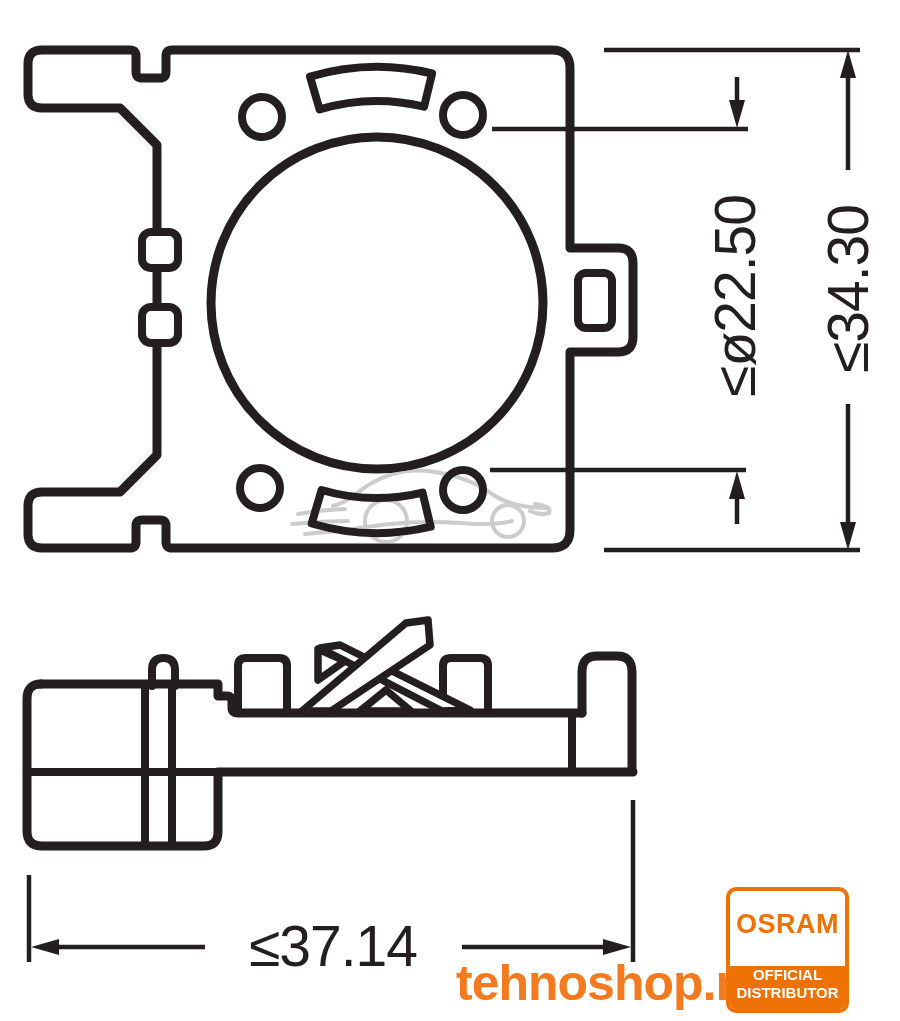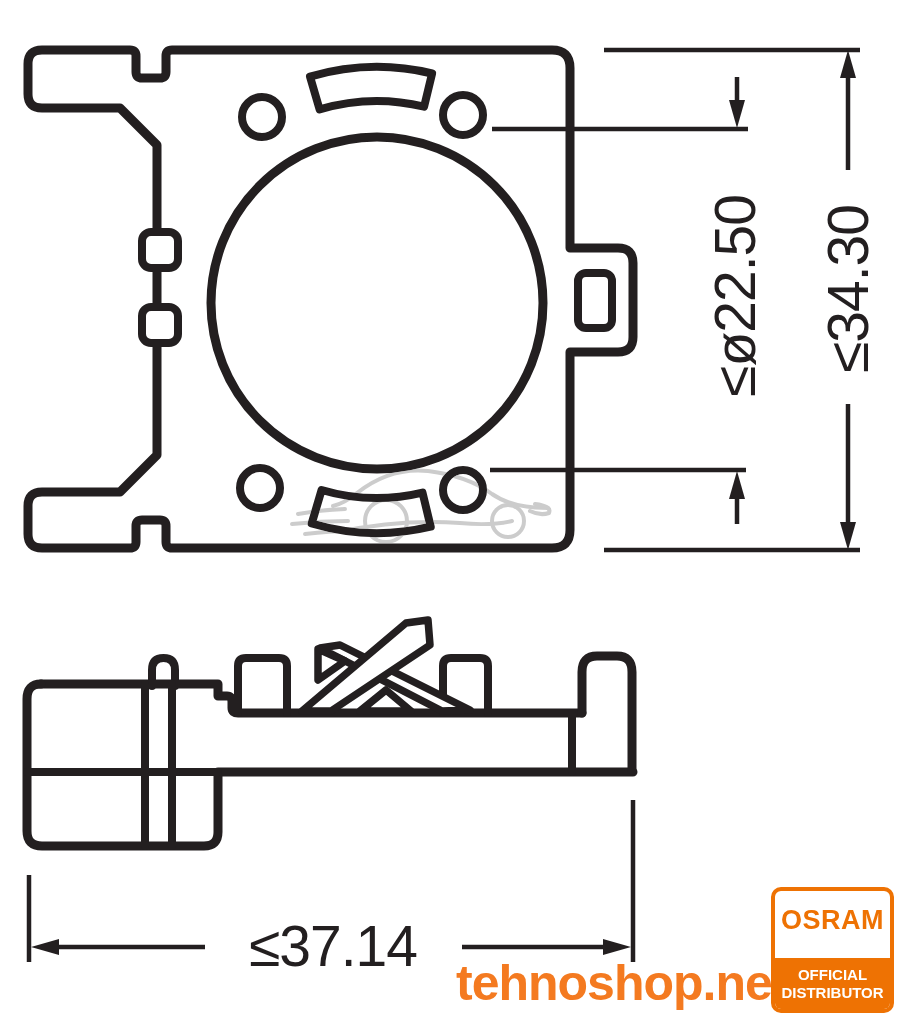--- a/index.html
+++ b/index.html
@@ -7,32 +7,32 @@
   .canvas{position:relative;width:900px;height:1021px;background:#fff;overflow:hidden;}
   svg{position:absolute;left:0;top:0;}
   .dim-text{font-family:"Liberation Sans", sans-serif;font-size:57px;fill:#231f20;letter-spacing:-1px;}
   .watermark-link{
     position:absolute;left:456px;top:958px;width:310px;
     font-size:50px;font-weight:bold;letter-spacing:-1px;
     color:#f47a20;text-decoration:none;line-height:1;
     font-family:"Liberation Sans", sans-serif;
   }
   .osram-badge{
-    position:absolute;left:771px;top:887px;width:123px;height:126px;
+    position:absolute;left:726px;top:887px;width:123px;height:126px;
     background:#fff;border:4px solid #ee7203;border-radius:10px;
     box-sizing:border-box;display:flex;flex-direction:column;overflow:hidden;
   }
   .osram-badge .brand{
     flex:1;display:flex;align-items:center;justify-content:center;
     color:#ee7203;font-weight:bold;font-size:27px;letter-spacing:0.5px;
   }
   .osram-badge .sub{
     background:#ee7203;color:#fff;text-align:center;
     font-weight:bold;font-size:15px;line-height:1.2;
-    padding:8px 1px 7px 1px;
+    padding:0 1px 7px 1px;
     margin-top:8px;
   }
 </style>
 </head>
 <body>
 
 <div class="canvas">
 
 <svg width="900" height="1021" viewBox="0 0 900 1021" xmlns="http://www.w3.org/2000/svg">
 

